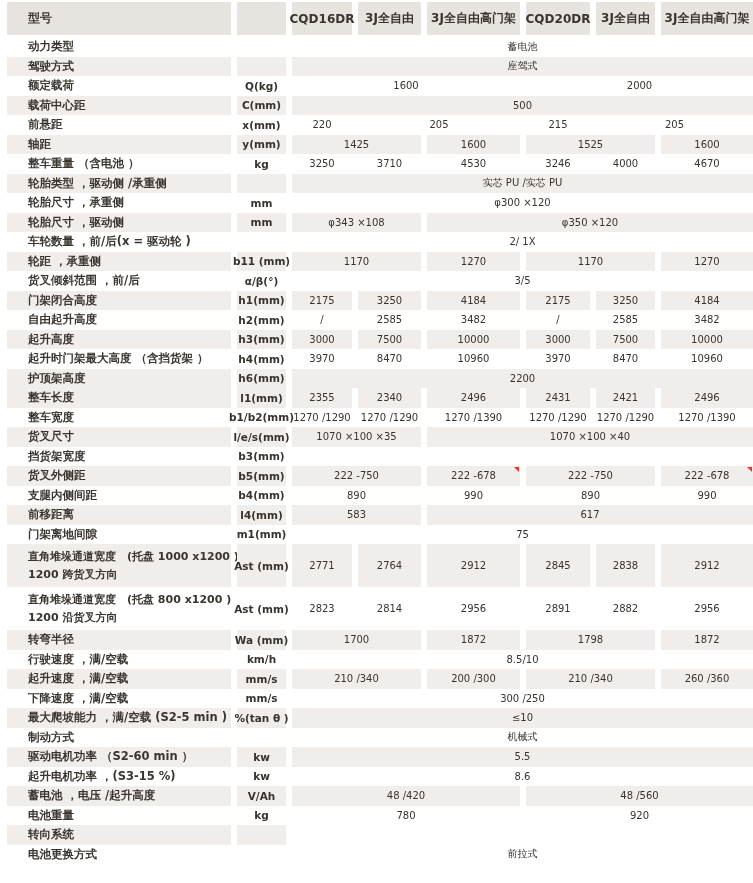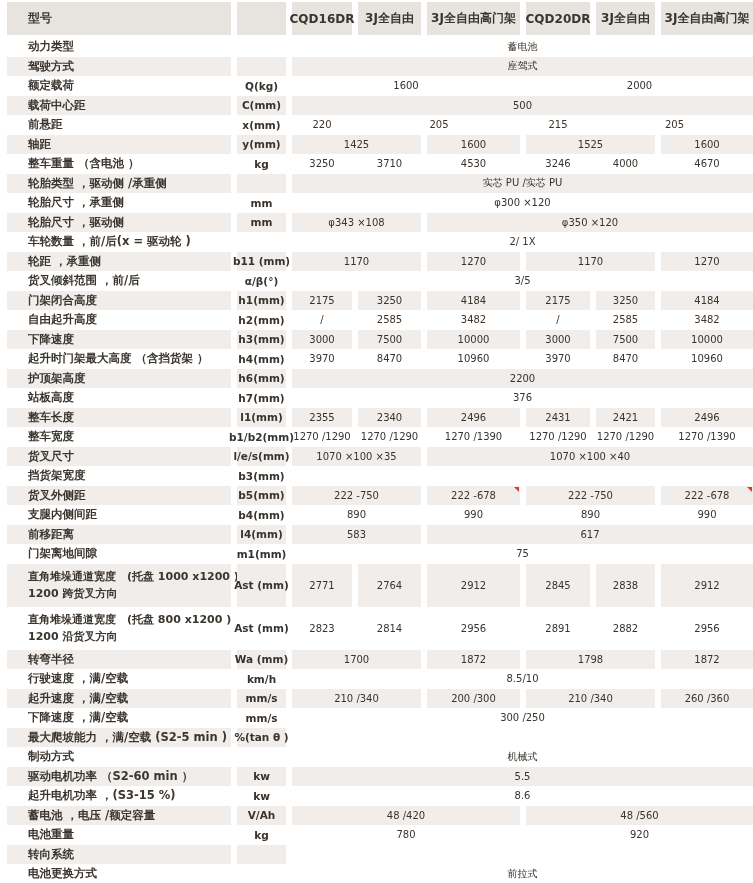--- a/index.html
+++ b/index.html
@@ -131,21 +131,21 @@
         <div class="cell lab">自由起升高度</div>
         <div class="cell unit">h2(mm)</div>
         <div class="cell" style="grid-column: 3 / span 1;">/</div>
         <div class="cell" style="grid-column: 4 / span 1;">2585</div>
         <div class="cell" style="grid-column: 5 / span 1;">3482</div>
         <div class="cell" style="grid-column: 6 / span 1;">/</div>
         <div class="cell" style="grid-column: 7 / span 1;">2585</div>
         <div class="cell" style="grid-column: 8 / span 1;">3482</div>
       </div>
       <div class="grid-row r sh">
-        <div class="cell lab">下降速度</div>
+        <div class="cell lab">起升高度</div>
         <div class="cell unit">h3(mm)</div>
         <div class="cell" style="grid-column: 3 / span 1;">3000</div>
         <div class="cell" style="grid-column: 4 / span 1;">7500</div>
         <div class="cell" style="grid-column: 5 / span 1;">10000</div>
         <div class="cell" style="grid-column: 6 / span 1;">3000</div>
         <div class="cell" style="grid-column: 7 / span 1;">7500</div>
         <div class="cell" style="grid-column: 8 / span 1;">10000</div>
       </div>
       <div class="grid-row r">
         <div class="cell lab">起升时门架最大高度 （含挡货架 ）</div>
@@ -154,25 +154,20 @@
         <div class="cell" style="grid-column: 4 / span 1;">8470</div>
         <div class="cell" style="grid-column: 5 / span 1;">10960</div>
         <div class="cell" style="grid-column: 6 / span 1;">3970</div>
         <div class="cell" style="grid-column: 7 / span 1;">8470</div>
         <div class="cell" style="grid-column: 8 / span 1;">10960</div>
       </div>
       <div class="grid-row r sh">
         <div class="cell lab">护顶架高度</div>
         <div class="cell unit">h6(mm)</div>
         <div class="cell" style="grid-column: 3 / span 6;">2200</div>
-      </div>
-      <div class="grid-row r">
-        <div class="cell lab">站板高度</div>
-        <div class="cell unit">h7(mm)</div>
-        <div class="cell" style="grid-column: 3 / span 6;">376</div>
       </div>
       <div class="grid-row r sh">
         <div class="cell lab">整车长度</div>
         <div class="cell unit">l1(mm)</div>
         <div class="cell" style="grid-column: 3 / span 1;">2355</div>
         <div class="cell" style="grid-column: 4 / span 1;">2340</div>
         <div class="cell" style="grid-column: 5 / span 1;">2496</div>
         <div class="cell" style="grid-column: 6 / span 1;">2431</div>
         <div class="cell" style="grid-column: 7 / span 1;">2421</div>
         <div class="cell" style="grid-column: 8 / span 1;">2496</div>
@@ -272,38 +267,39 @@
         <div class="cell" style="grid-column: 8 / span 1; text-align: right;">260 /360</div>
       </div>
       <div class="grid-row r">
         <div class="cell lab">下降速度 ，满/空载</div>
         <div class="cell unit">mm/s</div>
         <div class="cell" style="grid-column: 3 / span 6;">300 /250</div>
       </div>
       <div class="grid-row r sh">
         <div class="cell lab">最大爬坡能力 ，满/空载 (S2-5 min )</div>
         <div class="cell unit">%(tan θ )</div>
+        <div class="cell" style="grid-column: 3 / span 6;">≤10</div>
       </div>
       <div class="grid-row r">
         <div class="cell lab">制动方式</div>
         <div class="cell unit"></div>
         <div class="cell" style="grid-column: 3 / span 6;">机械式</div>
       </div>
       <div class="grid-row r sh">
         <div class="cell lab">驱动电机功率 （S2-60 min ）</div>
         <div class="cell unit">kw</div>
         <div class="cell" style="grid-column: 3 / span 6;">5.5</div>
       </div>
       <div class="grid-row r">
         <div class="cell lab">起升电机功率 ，(S3-15 %)</div>
         <div class="cell unit">kw</div>
         <div class="cell" style="grid-column: 3 / span 6;">8.6</div>
       </div>
       <div class="grid-row r sh">
-        <div class="cell lab">蓄电池 ，电压 /额定容量</div>
+        <div class="cell lab">蓄电池 ，电压 /起升高度</div>
         <div class="cell unit">V/Ah</div>
         <div class="cell" style="grid-column: 3 / span 3;">48 /420</div>
         <div class="cell" style="grid-column: 6 / span 3;">48 /560</div>
       </div>
       <div class="grid-row r">
         <div class="cell lab">电池重量</div>
         <div class="cell unit">kg</div>
         <div class="cell" style="grid-column: 3 / span 3;">780</div>
         <div class="cell" style="grid-column: 6 / span 3;">920</div>
       </div>

